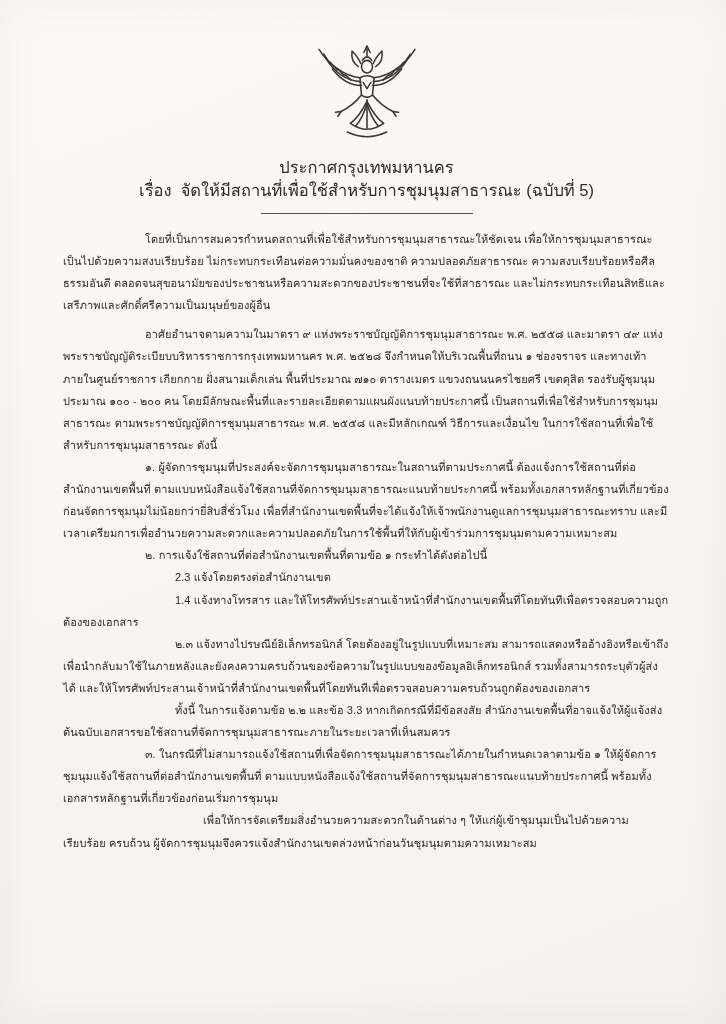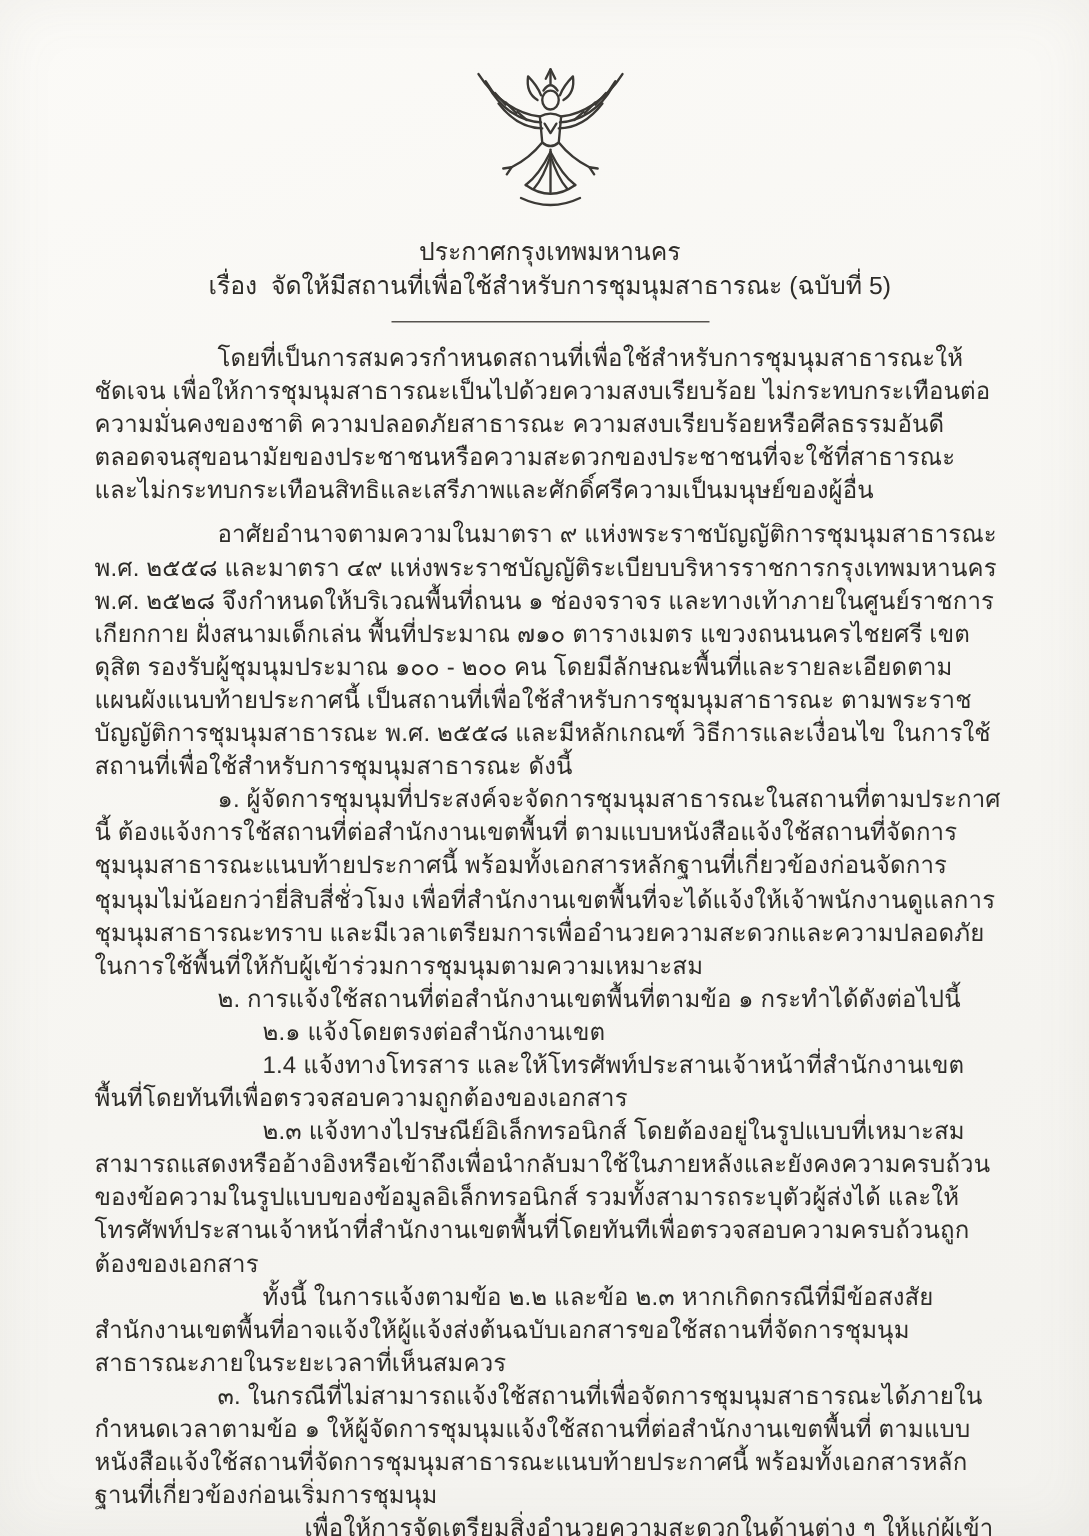--- a/index.html
+++ b/index.html
@@ -44,21 +44,21 @@
   .divider {
     width: 212px;
     border: 0;
     border-top: 1.6px solid #56534e;
     margin: 11px auto 0 auto;
   }
   .body-text {
     margin-top: 14px;
   }
   .para {
-    font-size: 16px;
+    font-size: 11px;
     line-height: 22.1px;
     margin: 0;
     letter-spacing: 0.1px;
   }
   .indent-1 { text-indent: 82px; }
   .indent-2 { text-indent: 112px; }
   .indent-3 { text-indent: 140px; }
   .gap-top  { margin-top: 7px; }
 </style>
 </head>
@@ -120,23 +120,23 @@
         <div class="title-line">เรื่อง  จัดให้มีสถานที่เพื่อใช้สำหรับการชุมนุมสาธารณะ (ฉบับที่ 5)</div>
         <hr class="divider">
       </div>
     </div>
 
     <div class="body-text">
       <p class="para indent-1 gap-top">โดยที่เป็นการสมควรกำหนดสถานที่เพื่อใช้สำหรับการชุมนุมสาธารณะให้ชัดเจน เพื่อให้การชุมนุมสาธารณะเป็นไปด้วยความสงบเรียบร้อย ไม่กระทบกระเทือนต่อความมั่นคงของชาติ ความปลอดภัยสาธารณะ ความสงบเรียบร้อยหรือศีลธรรมอันดี ตลอดจนสุขอนามัยของประชาชนหรือความสะดวกของประชาชนที่จะใช้ที่สาธารณะ และไม่กระทบกระเทือนสิทธิและเสรีภาพและศักดิ์ศรีความเป็นมนุษย์ของผู้อื่น</p>
       <p class="para indent-1 gap-top">อาศัยอำนาจตามความในมาตรา ๙ แห่งพระราชบัญญัติการชุมนุมสาธารณะ พ.ศ. ๒๕๕๘ และมาตรา ๔๙ แห่งพระราชบัญญัติระเบียบบริหารราชการกรุงเทพมหานคร พ.ศ. ๒๕๒๘ จึงกำหนดให้บริเวณพื้นที่ถนน ๑ ช่องจราจร และทางเท้าภายในศูนย์ราชการ เกียกกาย ฝั่งสนามเด็กเล่น พื้นที่ประมาณ ๗๑๐ ตารางเมตร แขวงถนนนครไชยศรี เขตดุสิต รองรับผู้ชุมนุมประมาณ ๑๐๐ - ๒๐๐ คน โดยมีลักษณะพื้นที่และรายละเอียดตามแผนผังแนบท้ายประกาศนี้ เป็นสถานที่เพื่อใช้สำหรับการชุมนุมสาธารณะ ตามพระราชบัญญัติการชุมนุมสาธารณะ พ.ศ. ๒๕๕๘ และมีหลักเกณฑ์ วิธีการและเงื่อนไข ในการใช้สถานที่เพื่อใช้สำหรับการชุมนุมสาธารณะ ดังนี้</p>
       <p class="para indent-1">๑. ผู้จัดการชุมนุมที่ประสงค์จะจัดการชุมนุมสาธารณะในสถานที่ตามประกาศนี้ ต้องแจ้งการใช้สถานที่ต่อสำนักงานเขตพื้นที่ ตามแบบหนังสือแจ้งใช้สถานที่จัดการชุมนุมสาธารณะแนบท้ายประกาศนี้ พร้อมทั้งเอกสารหลักฐานที่เกี่ยวข้องก่อนจัดการชุมนุมไม่น้อยกว่ายี่สิบสี่ชั่วโมง เพื่อที่สำนักงานเขตพื้นที่จะได้แจ้งให้เจ้าพนักงานดูแลการชุมนุมสาธารณะทราบ และมีเวลาเตรียมการเพื่ออำนวยความสะดวกและความปลอดภัยในการใช้พื้นที่ให้กับผู้เข้าร่วมการชุมนุมตามความเหมาะสม</p>
       <p class="para indent-1">๒. การแจ้งใช้สถานที่ต่อสำนักงานเขตพื้นที่ตามข้อ ๑ กระทำได้ดังต่อไปนี้</p>
-      <p class="para indent-2">๒.๑ แจ้งโดยตรงต่อสำนักงานเขต</p>
+      <p class="para indent-2">2.3 แจ้งโดยตรงต่อสำนักงานเขต</p>
       <p class="para indent-2">1.4 แจ้งทางโทรสาร และให้โทรศัพท์ประสานเจ้าหน้าที่สำนักงานเขตพื้นที่โดยทันทีเพื่อตรวจสอบความถูกต้องของเอกสาร</p>
       <p class="para indent-2">๒.๓ แจ้งทางไปรษณีย์อิเล็กทรอนิกส์ โดยต้องอยู่ในรูปแบบที่เหมาะสม สามารถแสดงหรืออ้างอิงหรือเข้าถึงเพื่อนำกลับมาใช้ในภายหลังและยังคงความครบถ้วนของข้อความในรูปแบบของข้อมูลอิเล็กทรอนิกส์ รวมทั้งสามารถระบุตัวผู้ส่งได้ และให้โทรศัพท์ประสานเจ้าหน้าที่สำนักงานเขตพื้นที่โดยทันทีเพื่อตรวจสอบความครบถ้วนถูกต้องของเอกสาร</p>
-      <p class="para indent-2">ทั้งนี้ ในการแจ้งตามข้อ ๒.๒ และข้อ ๒.๓ หากเกิดกรณีที่มีข้อสงสัย สำนักงานเขตพื้นที่อาจแจ้งให้ผู้แจ้งส่งต้นฉบับเอกสารขอใช้สถานที่จัดการชุมนุมสาธารณะภายในระยะเวลาที่เห็นสมควร</p>
+      <p class="para indent-2">ทั้งนี้ ในการแจ้งตามข้อ ๒.๒ และข้อ 3.3 หากเกิดกรณีที่มีข้อสงสัย สำนักงานเขตพื้นที่อาจแจ้งให้ผู้แจ้งส่งต้นฉบับเอกสารขอใช้สถานที่จัดการชุมนุมสาธารณะภายในระยะเวลาที่เห็นสมควร</p>
       <p class="para indent-1">๓. ในกรณีที่ไม่สามารถแจ้งใช้สถานที่เพื่อจัดการชุมนุมสาธารณะได้ภายในกำหนดเวลาตามข้อ ๑ ให้ผู้จัดการชุมนุมแจ้งใช้สถานที่ต่อสำนักงานเขตพื้นที่ ตามแบบหนังสือแจ้งใช้สถานที่จัดการชุมนุมสาธารณะแนบท้ายประกาศนี้ พร้อมทั้งเอกสารหลักฐานที่เกี่ยวข้องก่อนเริ่มการชุมนุม</p>
       <p class="para indent-3">เพื่อให้การจัดเตรียมสิ่งอำนวยความสะดวกในด้านต่าง ๆ ให้แก่ผู้เข้าชุมนุมเป็นไปด้วยความเรียบร้อย ครบถ้วน ผู้จัดการชุมนุมจึงควรแจ้งสำนักงานเขตล่วงหน้าก่อนวันชุมนุมตามความเหมาะสม</p>
 
     </div>
 
   </div>
 </div>
 
 </body></html>

